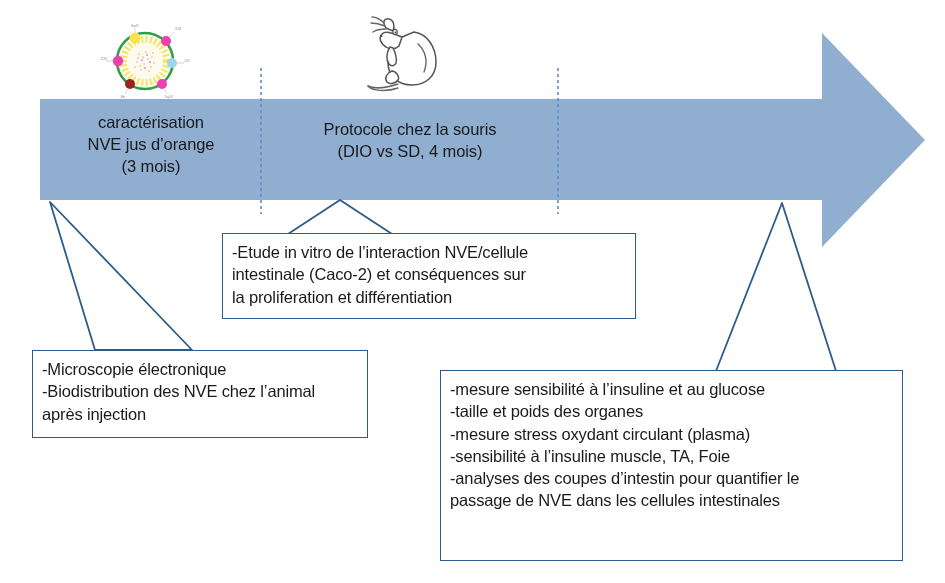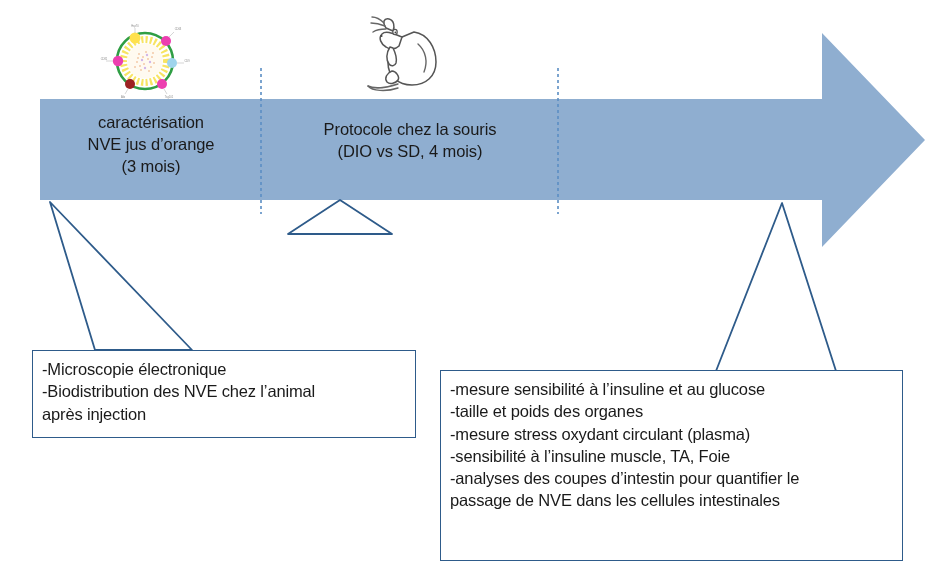--- a/index.html
+++ b/index.html
@@ -46,21 +46,21 @@
     box-sizing: border-box;
     background: #ffffff;
     border: 1.6px solid #2e5b8a;
     color: #1a1a1a;
     font-size: 16.5px;
     line-height: 1.35;
     white-space: pre-line;
     padding: 7px 8px 6px 9px;
     letter-spacing: -0.15px;
   }
-  #callout-micro   { left: 32px;  top: 350px; width: 384px; height: 88px; }
+  #callout-micro   { left: 32px;  top: 350px; width: 336px; height: 88px; }
   #callout-invitro { left: 222px; top: 233px; width: 414px; height: 86px; }
   #callout-metab   { left: 440px; top: 370px; width: 463px; height: 191px; }
 
   
   #vesicle {
     position: absolute;
     left: 99px;
     top: 22px;
     width: 92px;
     height: 78px;
@@ -166,20 +166,23 @@
   </svg>
 
   <div class="phase" id="phase-1">caractérisation
 NVE jus d’orange
 (3 mois)</div>
 
   <div class="phase" id="phase-2">Protocole chez la souris
 (DIO vs SD, 4 mois)</div>
 
 
+  <div class="callout" id="callout-invitro">-Etude in vitro de l’interaction NVE/cellule
+intestinale (Caco-2) et conséquences sur
+la proliferation et différentiation</div>
 
   <div class="callout" id="callout-micro">-Microscopie électronique
 -Biodistribution des NVE chez l’animal
 après injection</div>
 
   <div class="callout" id="callout-metab">-mesure sensibilité à l’insuline et au glucose
 -taille et poids des organes
 -mesure stress oxydant circulant (plasma)
 -sensibilité à l’insuline muscle, TA, Foie
 -analyses des coupes d’intestin pour quantifier le

